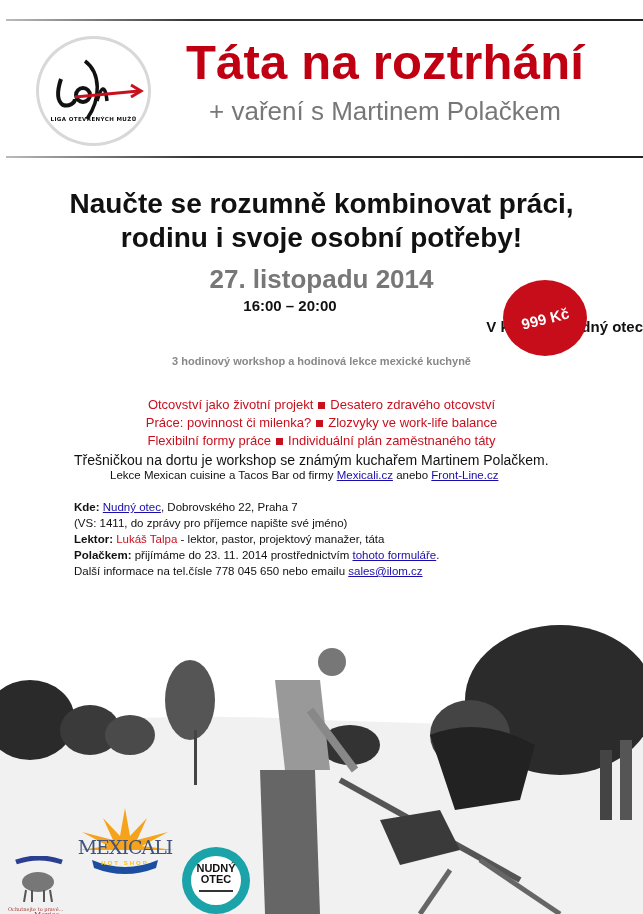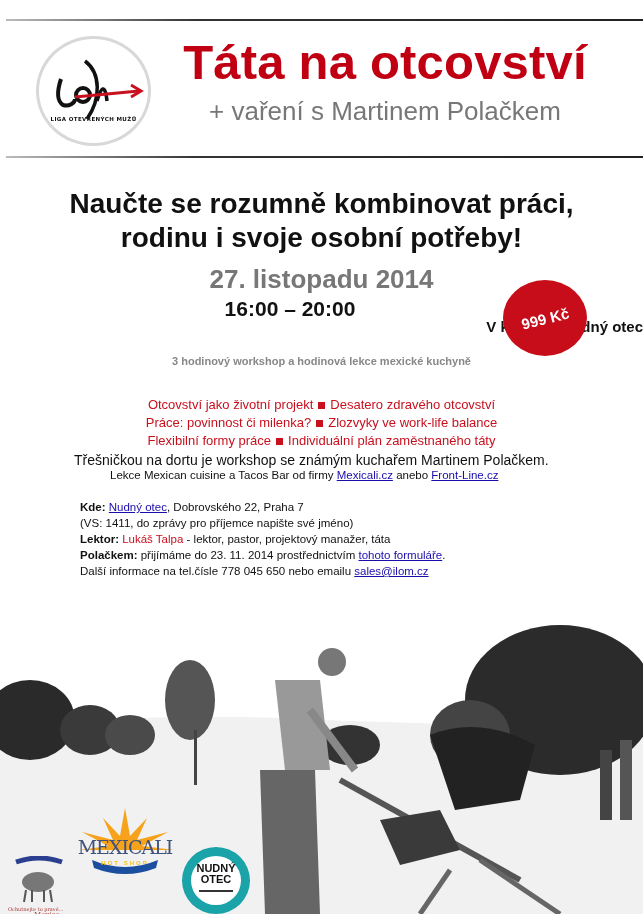--- a/index.html
+++ b/index.html
@@ -12,36 +12,36 @@
 
     .logo { position: absolute; left: 36px; top: 36px; width: 115px; height: 110px; border-radius: 50%; background: #fff; border: 3px solid #d8d8d8; }
     .logo svg { position: absolute; left: 0; top: 0; }
     .logo-caption { position: absolute; left: 0; right: 0; top: 77px; text-align: center; font-size: 5.5px; font-weight: bold; letter-spacing: 0.4px; color: #111; font-family: "DejaVu Sans", sans-serif; }
 
     .title { position: absolute; left: 170px; top: 38px; width: 430px; text-align: center; font-size: 49px; font-weight: bold; color: #c00012; letter-spacing: 0.2px; line-height: 1; }
     .subtitle { position: absolute; left: 170px; top: 98px; width: 430px; text-align: center; font-size: 26px; color: #777; line-height: 1; }
 
     .headline { position: absolute; left: 0; width: 643px; text-align: center; font-size: 28px; font-weight: bold; color: #111; line-height: 34px; top: 187px; }
     .date { position: absolute; left: 0; width: 643px; text-align: center; font-size: 26px; font-weight: bold; color: #777; top: 264px; line-height: 30px; }
-    .time { position: absolute; left: 0; width: 580px; text-align: center; font-size: 21px; font-weight: bold; color: #111; top: 297px; }
+    .time { position: absolute; left: 0; width: 580px; text-align: center; font-size: 15px; font-weight: bold; color: #111; top: 297px; }
     .place { position: absolute; left: 0; width: 643px; text-align: right; font-size: 15px; font-weight: bold; color: #111; top: 318px; }
 
     .price { position: absolute; left: 503px; top: 280px; width: 84px; height: 76px; border-radius: 50%; background: #c80d1a; display: flex; align-items: center; justify-content: center; }
     .price span { color: #fff; font-weight: bold; font-size: 15px; transform: rotate(-14deg); display: inline-block; }
 
     .summary { position: absolute; left: 0; width: 643px; text-align: center; font-size: 11px; font-weight: bold; color: #888; top: 355px; }
 
     .topics { position: absolute; left: 0; width: 643px; top: 388px; text-align: center; font-size: 13px; color: #c8101e; line-height: 18px; margin-top: 8px; }
     .topics .sq { display: inline-block; width: 7px; height: 7px; background: #c8101e; margin: 0 5px 1px 5px; vertical-align: middle; }
 
     .cherry { position: absolute; left: 74px; top: 452px; font-size: 14px; color: #111; }
     .lesson { position: absolute; left: 74px; top: 469px; font-size: 11.5px; color: #111; padding-left: 36px; }
     a { color: #1a0dab; text-decoration: underline; }
 
-    .info { position: absolute; left: 74px; top: 499px; font-size: 11.5px; line-height: 16px; color: #111; margin-left: 6px; }
+    .info { position: absolute; left: 74px; top: 499px; font-size: 11.5px; line-height: 16px; color: #111; }
     .info b { font-weight: bold; }
     .info .red { color: #c8101e; }
 
     .photo { position: absolute; left: 0; top: 620px; width: 643px; height: 294px; overflow: hidden; }
 
     .sponsor { position: absolute; }
   </style>
 </head>
 <body>
 
@@ -53,21 +53,21 @@
     <path d="M22 40 C18 52 18 62 24 66 C30 68 36 64 36 60" stroke="#111" stroke-width="4" fill="none"></path>
     <circle cx="44" cy="56" r="7" stroke="#111" stroke-width="4" fill="none"></circle>
     <path d="M46 22 C62 34 62 60 48 80" stroke="#111" stroke-width="3.5" fill="none"></path>
     <path d="M58 62 C62 48 66 44 68 62" stroke="#111" stroke-width="3.5" fill="none"></path>
     <path d="M36 58 L100 52" stroke="#c8101e" stroke-width="3" fill="none"></path>
     <path d="M92 46 L102 52 L92 58" stroke="#c8101e" stroke-width="3" fill="none"></path>
   </svg>
   <div class="logo-caption">LIGA OTEVŘENÝCH MUŽŮ</div>
 </div>
 
-<div class="title">Táta na otcovství</div>
+<div class="title">Táta na roztrhání</div>
 <div class="subtitle">+ vaření s Martinem Polačkem</div>
 
 <div class="headline">
   <div>Naučte se rozumně kombinovat práci,</div>
   <div>rodinu i svoje osobní potřeby!</div>
 </div>
 <div class="date">27. listopadu 2014</div>
 <div class="time">16:00 – 20:00</div>
 <div class="place">V kavárně Nudný otec</div>
 

